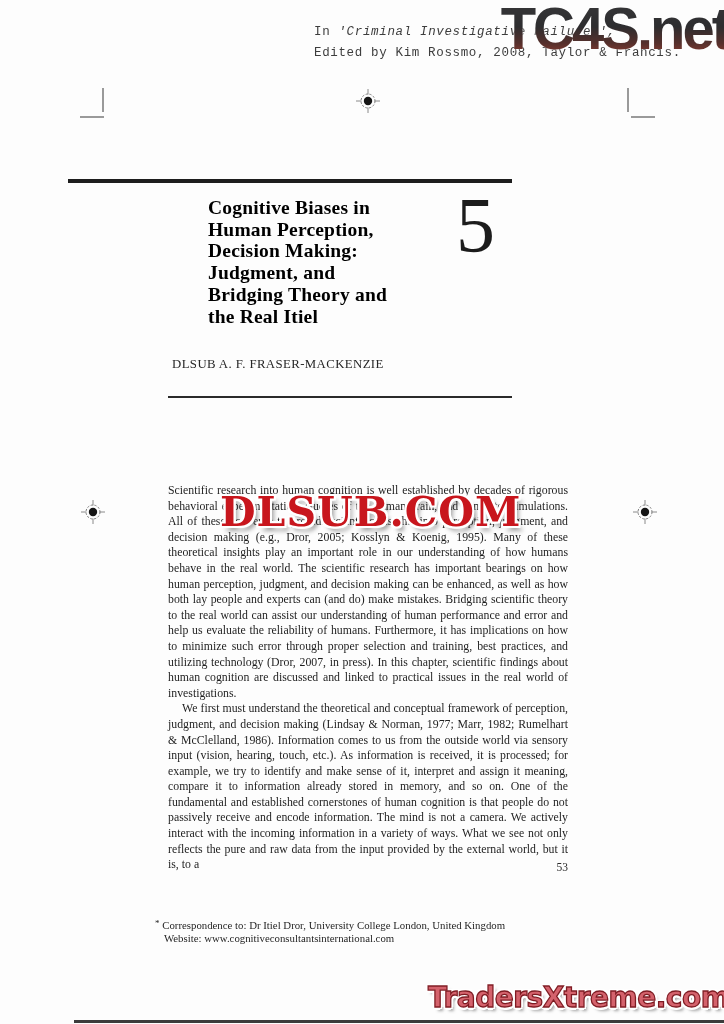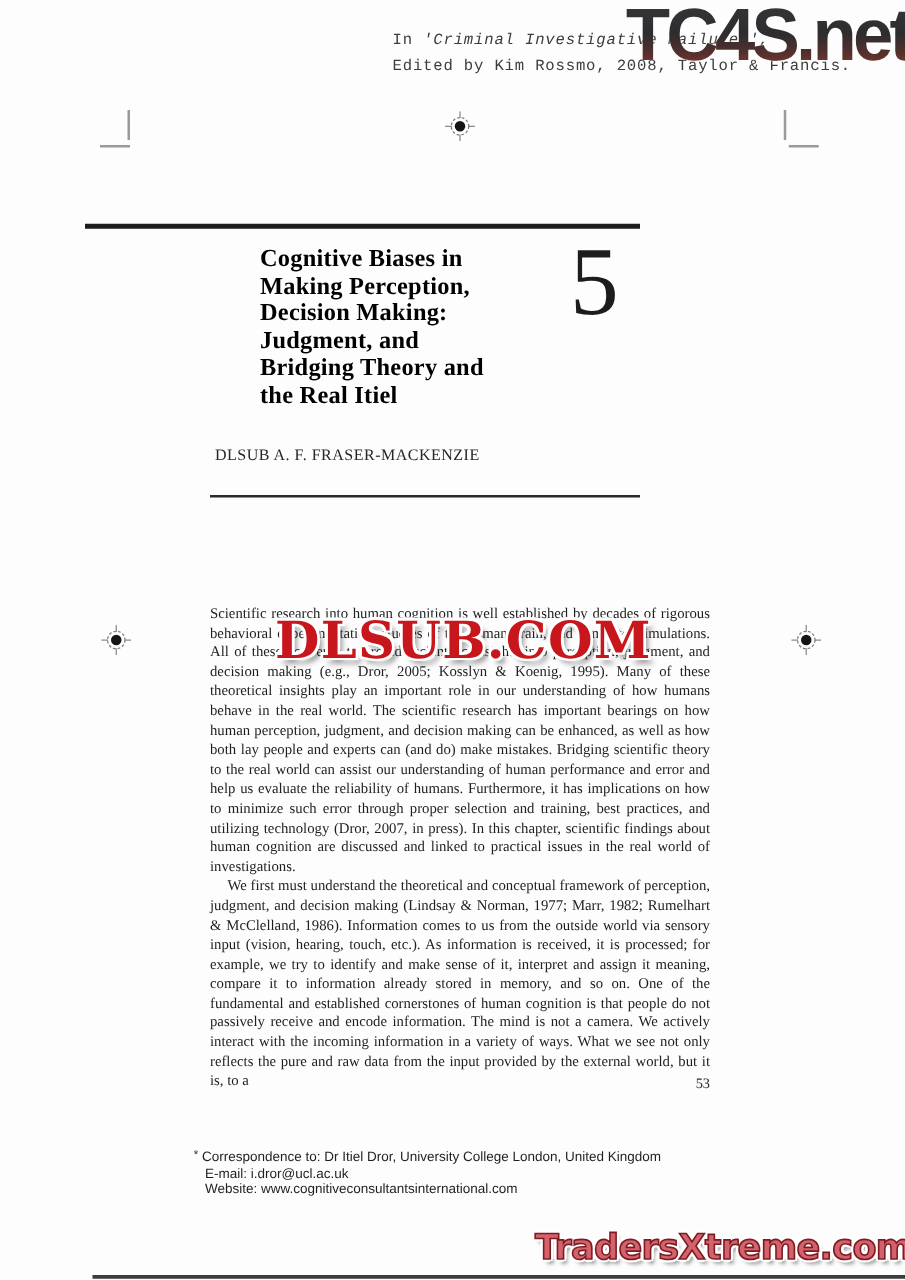--- a/index.html
+++ b/index.html
@@ -74,21 +74,21 @@
       4px 5px 4px rgba(60,60,60,0.45);
     text-align: center;
   }
   
   .page-number{
     position:absolute;left:168px;top:861px;width:400px;
     text-align:right;font-size:11.5px;color:#2a2a2a;
   }
   .footnote{
     position:absolute;left:155px;top:917px;
-    font-family:Liberation Sans, sans-serif;
+    font-family:Liberation Serif, serif;
     font-size:10.8px;line-height:12.6px;color:#1f1f1f;
   }
   .footnote .marker{font-size:9px;vertical-align:3px;}
   .footnote .cont{padding-left:9px;}
   
   .wm-traders{
     position:absolute;left:428px;top:981px;
     font-family:"DejaVu Sans", sans-serif;
     font-weight:bold;font-size:28px;letter-spacing:-0.5px;
     color:#d4626c;white-space:nowrap;
@@ -138,21 +138,21 @@
     <line x1="0" y1="12" x2="5.5" y2="12" stroke="#8a8a8a" stroke-width="1"></line>
     <line x1="18.5" y1="12" x2="24" y2="12" stroke="#8a8a8a" stroke-width="1"></line>
     <circle cx="12" cy="12" r="7" fill="none" stroke="#7d7d7d" stroke-width="1" stroke-dasharray="2.2,1.6"></circle>
     <circle cx="12" cy="12" r="4.2" fill="#151515"></circle>
   </svg>
 
   <div class="rule-thick"></div>
 
   <div class="chapter-title">
     <div>Cognitive Biases in</div>
-    <div>Making Perception,</div>
+    <div>Human Perception,</div>
     <div>Decision Making:</div>
     <div>Judgment, and</div>
     <div>Bridging Theory and</div>
     <div>the Real Itiel</div>
   </div>
   <div class="chapter-num">5</div>
 
   <div class="authors">
     <div>DLSUB A. F. FRASER-MACKENZIE</div>
   </div>
@@ -162,21 +162,20 @@
     <p>Scientific research into human cognition is well established by decades of rigorous behavioral experimentation, studies of the human brain, and computer simulations. All of these converge to provide scientific insights into perception, judgment, and decision making (e.g., Dror, 2005; Kosslyn &amp; Koenig, 1995). Many of these theoretical insights play an important role in our understanding of how humans behave in the real world. The scientific research has important bearings on how human perception, judgment, and decision making can be enhanced, as well as how both lay people and experts can (and do) make mistakes. Bridging scientific theory to the real world can assist our understanding of human performance and error and help us evaluate the reliability of humans. Furthermore, it has implications on how to minimize such error through proper selection and training, best practices, and utilizing technology (Dror, 2007, in press). In this chapter, scientific findings about human cognition are discussed and linked to practical issues in the real world of investigations.</p>
     <p class="indent"><span>We first must understand the theoretical and conceptual framework of perception, judgment, and decision making (Lindsay &amp; Norman, 1977; Marr, 1982; Rumelhart &amp; McClelland, 1986). Information comes to us from the outside world via sensory input (vision, hearing, touch, etc.). As information is received, it is processed; for example, we try to identify and make sense of it, interpret and assign it meaning, compare it to information already stored in memory, and so on. One of the fundamental and established cornerstones of human cognition is that people do not passively receive and encode information. </span><span class="it">The mind is not a camera.</span><span> We actively interact with the incoming information in a variety of ways. What we see not only reflects the pure and raw data from the input provided by the external world, but it is, to a</span></p>
   </div>
 
   <div class="wm-dlsub">DLSUB.COM</div>
 
   <div class="page-number">53</div>
 
   <div class="footnote">
     <div><span class="marker">*</span> <span>Correspondence to: Dr Itiel Dror, University College London, United Kingdom</span></div>
-    <div class="cont">E-mail: i.dror@ucl.ac.uk</div>
     <div class="cont">Website: www.cognitiveconsultantsinternational.com</div>
   </div>
 
   <div class="wm-traders">TradersXtreme.com</div>
 
   <div class="rule-bottom"></div>
 
 </div>
 
 </body></html>

